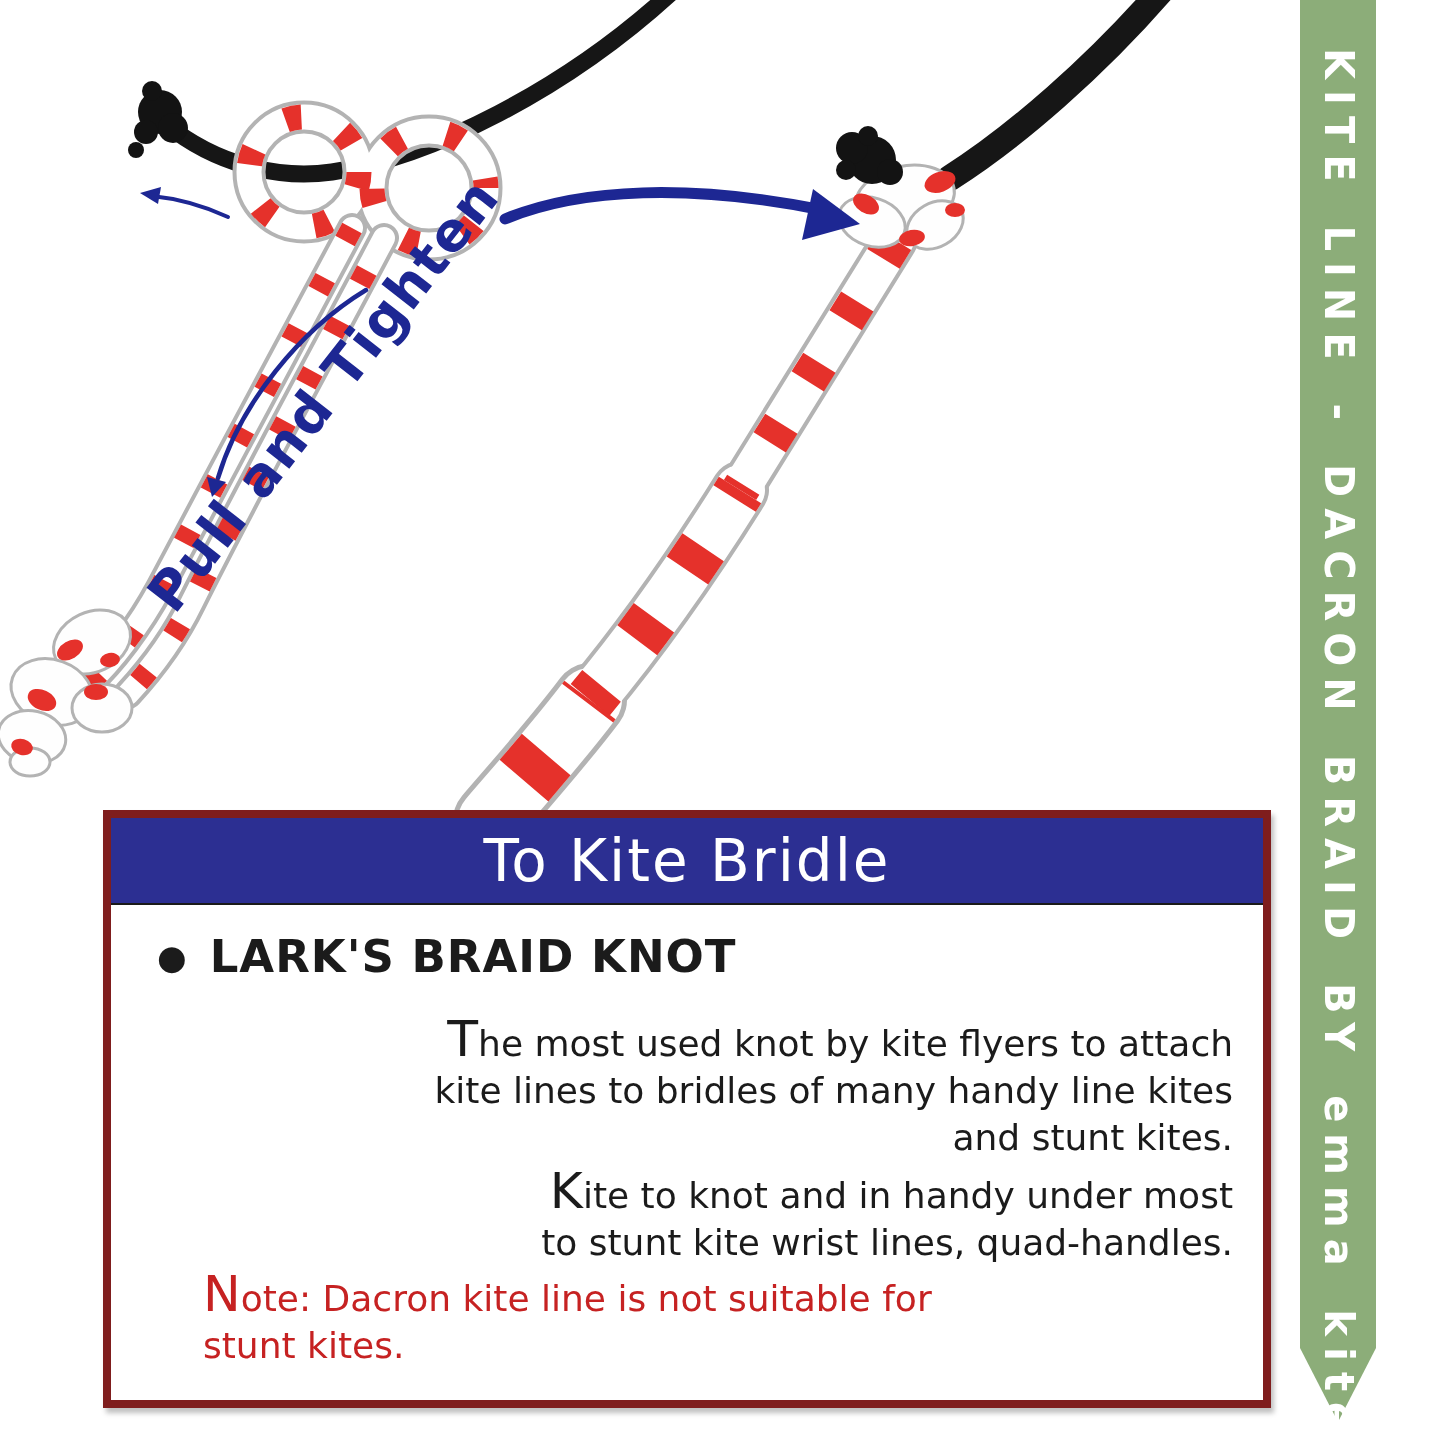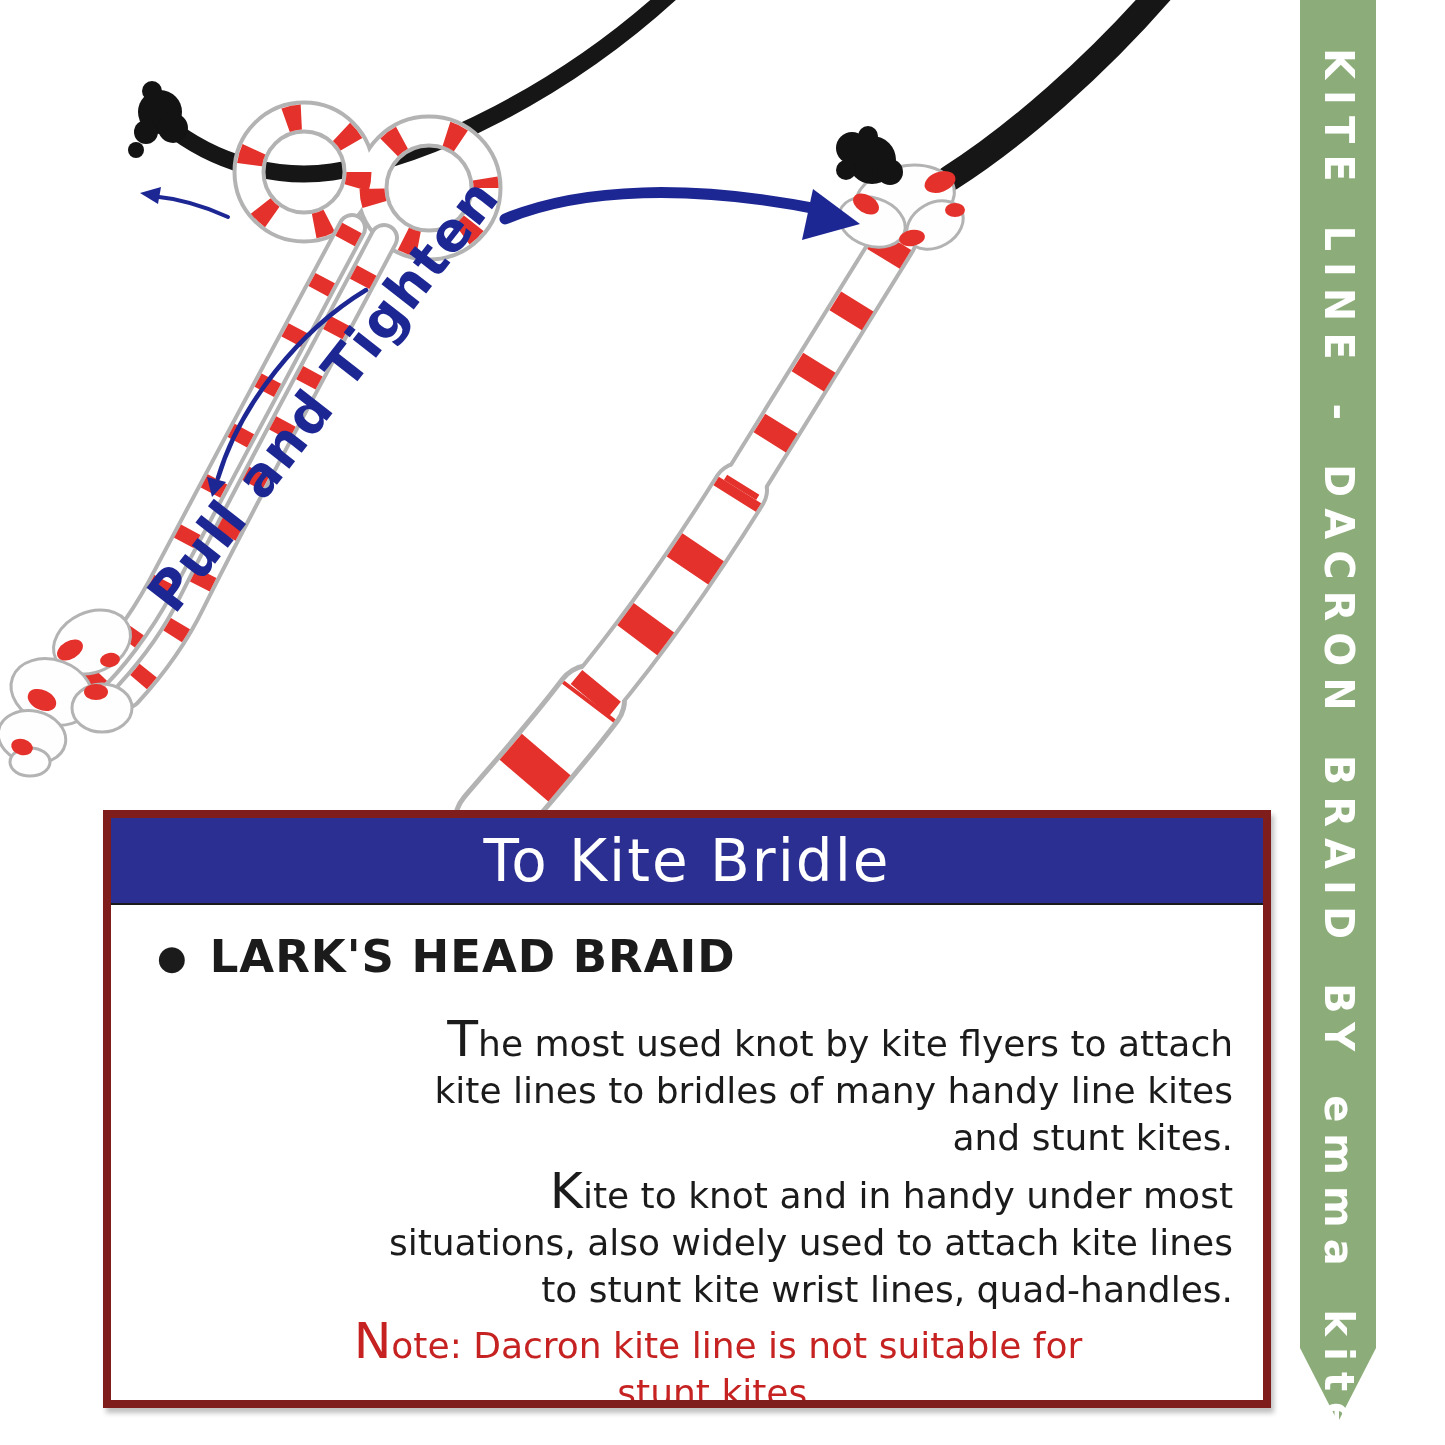--- a/index.html
+++ b/index.html
@@ -26,21 +26,21 @@
     box-shadow:3px 5px 5px rgba(0,0,0,.25);
   }
   .info-header{height:85px;background:#2c2f92;border-bottom:2px solid #1a1a1a;
     display:flex;align-items:center;justify-content:center;}
   .info-header .t{color:#ffffff;font-size:58px;letter-spacing:2px;}
   .info-body{padding:26px 30px 0 46px;}
   .heading-row{display:flex;align-items:center;gap:22px;font-size:45px;font-weight:700;letter-spacing:1px;line-height:52px;}
   .bullet{font-size:34px;line-height:1;}
   .para{margin:36px 0 0 46px;font-size:36px;line-height:47px;text-align:right;}
   .para--tight{margin-top:10px;}
-  .note{margin:8px 0 0 46px;font-size:36px;line-height:47px;color:#c62222;text-align:center;}
+  .note{margin:8px 0 0 46px;font-size:36px;line-height:47px;color:#c62222;}
   .line{white-space:nowrap;}
   .para .line:first-child::first-letter,
   .note .line:first-child::first-letter{font-size:1.4em;line-height:.8;}
 
   
   .ribbon{
     position:absolute;left:1300px;top:0;width:76px;height:1422px;background:#8cad79;z-index:2;
     clip-path:polygon(0 0,100% 0,100% 1348px,50% 100%,0 1348px);
   }
   .ribbon-text{
@@ -143,30 +143,29 @@
 
   <div class="pull-label">Pull and Tighten</div>
 
   <div class="info-box">
     <div class="info-header">
       <span class="t">To Kite Bridle</span>
     </div>
     <div class="info-body">
       <div class="heading-row">
         <span class="bullet">●</span>
-        <span>LARK'S HEAD BRAID</span>
+        <span>LARK'S BRAID KNOT</span>
       </div>
       <div class="para">
         <div class="line">The most used knot by kite flyers to attach</div>
         <div class="line">kite lines to bridles of many handy line kites</div>
         <div class="line">and stunt kites.</div>
       </div>
       <div class="para para--tight">
         <div class="line">Kite to knot and in handy under most</div>
-        <div class="line">situations, also widely used to attach kite lines</div>
         <div class="line">to stunt kite wrist lines, quad-handles.</div>
       </div>
       <div class="note">
         <div class="line">Note: Dacron kite line is not suitable for</div>
         <div class="line">stunt kites.</div>
       </div>
     </div>
   </div>
 
   <div class="ribbon"></div>

